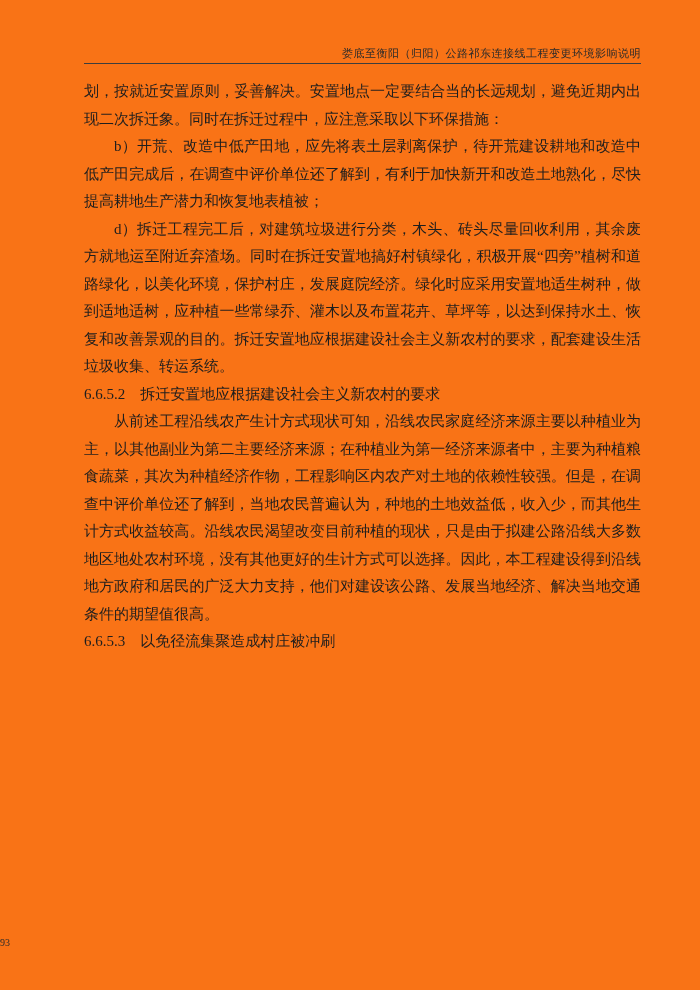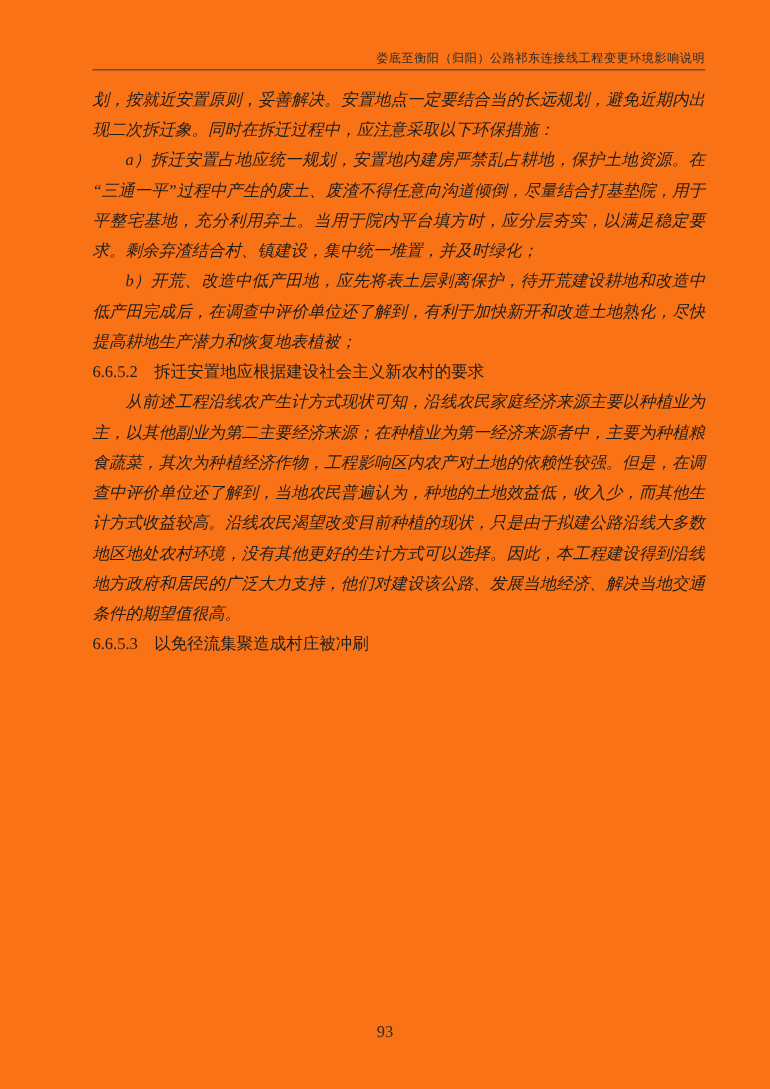--- a/index.html
+++ b/index.html
@@ -28,57 +28,57 @@
   }
   .body-block {
     position: absolute;
     top: 78px;
     left: 84px;
     width: 557px;
     font-size: 15px;
     line-height: 27.5px;
     text-align: justify;
   }
-  .para { margin: 0; text-indent: 2em; font-style: italic; }
+  .para { margin: 0; text-indent: 2em; }
   .para.no-indent { text-indent: 0; }
   .heading {
     margin: 0;
     font-size: 15px;
     font-weight: normal;
     line-height: 27.5px;
     text-align: left;
     text-indent: 0;
   }
   .heading .h-num { margin-right: 1em; }
   .page-number {
     position: absolute;
     bottom: 42px;
     left: 0;
     width: 100%;
-    text-align: center;
-    font-size: 15px;
+    text-align: left;
+    font-size: 10px;
     color: #2a2a2a;
   }
 </style>
 </head>
 <body>
 
 <div class="page">
 
   <div class="header-block">娄底至衡阳（归阳）公路祁东连接线工程变更环境影响说明</div>
 
   <div class="body-block">
 
     <p class="para no-indent">划，按就近安置原则，妥善解决。安置地点一定要结合当的长远规划，避免近期内出现二次拆迁象。同时在拆迁过程中，应注意采取以下环保措施：</p>
 
-    <p class="para">a）拆迁安置占地应统一规划，安置地内建房严禁乱占耕地，保护土地资源。在“三通一平”过程中产生的废土、废渣不得任意向沟道倾倒，尽量结合打基垫院，用于平整宅基地，充分利用弃土。当用于院内平台填方时，应分层夯实，以满足稳定要求。剩余弃渣结合村、镇建设，集中统一堆置，并及时绿化；</p>
 
     <p class="para">b）开荒、改造中低产田地，应先将表土层剥离保护，待开荒建设耕地和改造中低产田完成后，在调查中评价单位还了解到，有利于加快新开和改造土地熟化，尽快提高耕地生产潜力和恢复地表植被；</p>
 
 
+    <p class="para">d）拆迁工程完工后，对建筑垃圾进行分类，木头、砖头尽量回收利用，其余废方就地运至附近弃渣场。同时在拆迁安置地搞好村镇绿化，积极开展“四旁”植树和道路绿化，以美化环境，保护村庄，发展庭院经济。绿化时应采用安置地适生树种，做到适地适树，应种植一些常绿乔、灌木以及布置花卉、草坪等，以达到保持水土、恢复和改善景观的目的。拆迁安置地应根据建设社会主义新农村的要求，配套建设生活垃圾收集、转运系统。</p>
 
     <h3 class="heading">
       <span class="h-num">6.6.5.2</span><span>拆迁安置地应根据建设社会主义新农村的要求</span>
     </h3>
 
     <p class="para">从前述工程沿线农产生计方式现状可知，沿线农民家庭经济来源主要以种植业为主，以其他副业为第二主要经济来源；在种植业为第一经济来源者中，主要为种植粮食蔬菜，其次为种植经济作物，工程影响区内农产对土地的依赖性较强。但是，在调查中评价单位还了解到，当地农民普遍认为，种地的土地效益低，收入少，而其他生计方式收益较高。沿线农民渴望改变目前种植的现状，只是由于拟建公路沿线大多数地区地处农村环境，没有其他更好的生计方式可以选择。因此，本工程建设得到沿线地方政府和居民的广泛大力支持，他们对建设该公路、发展当地经济、解决当地交通条件的期望值很高。</p>
 
     <h3 class="heading">
       <span class="h-num">6.6.5.3</span><span>以免径流集聚造成村庄被冲刷</span>
     </h3>

